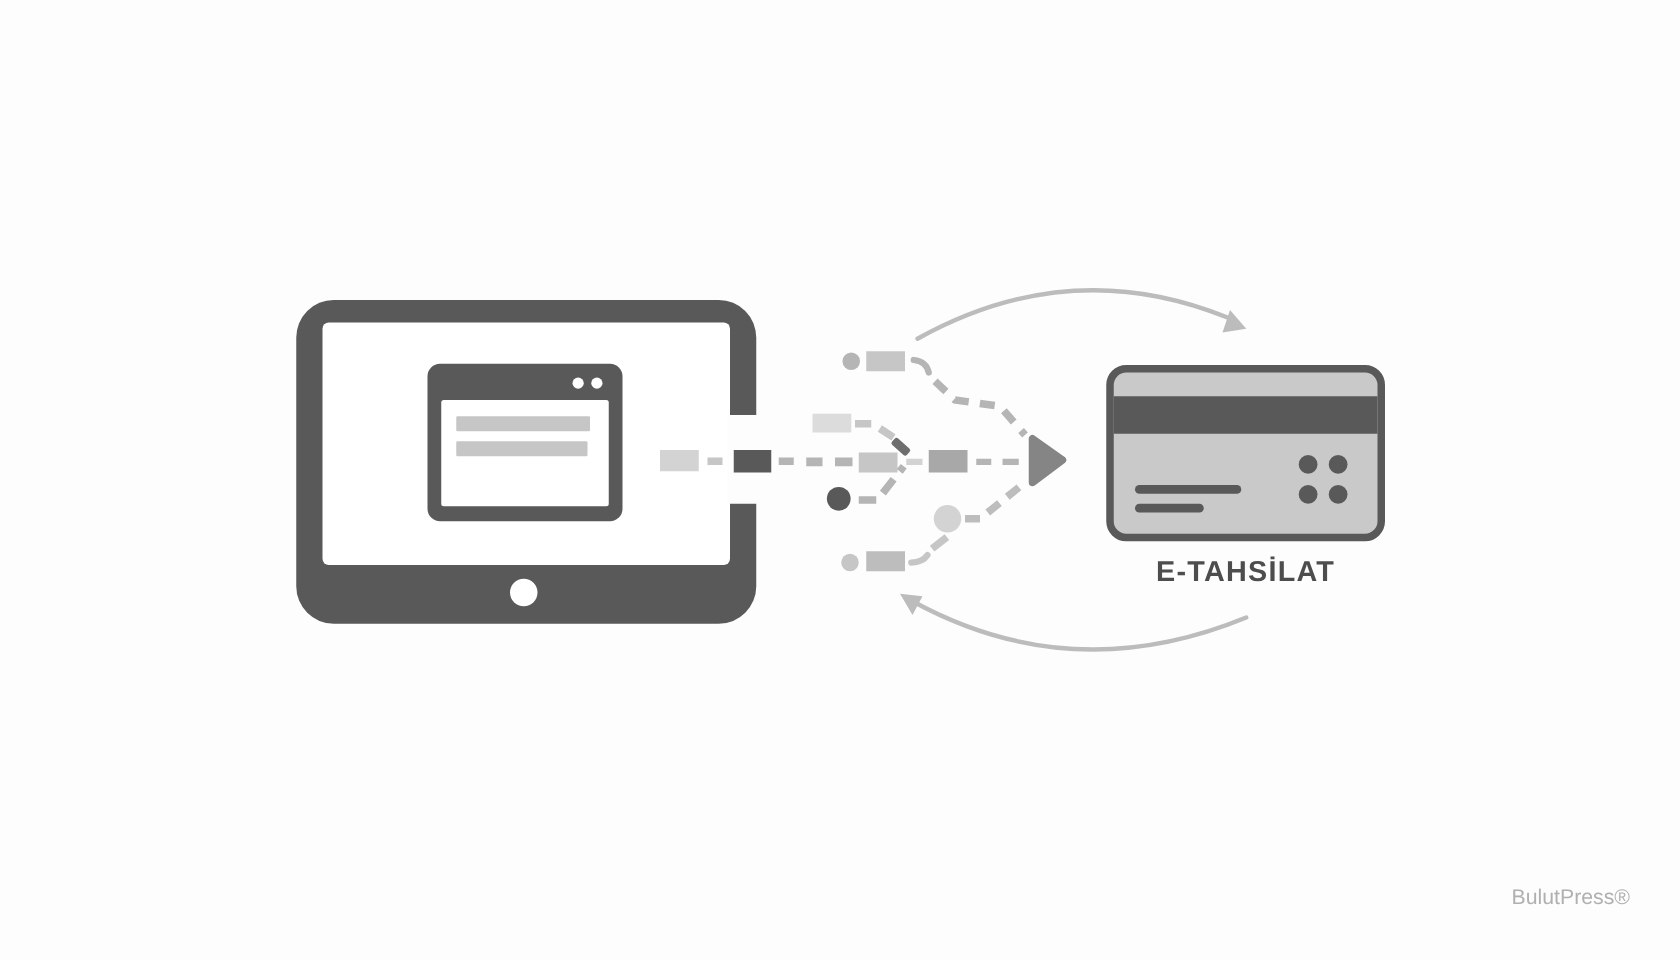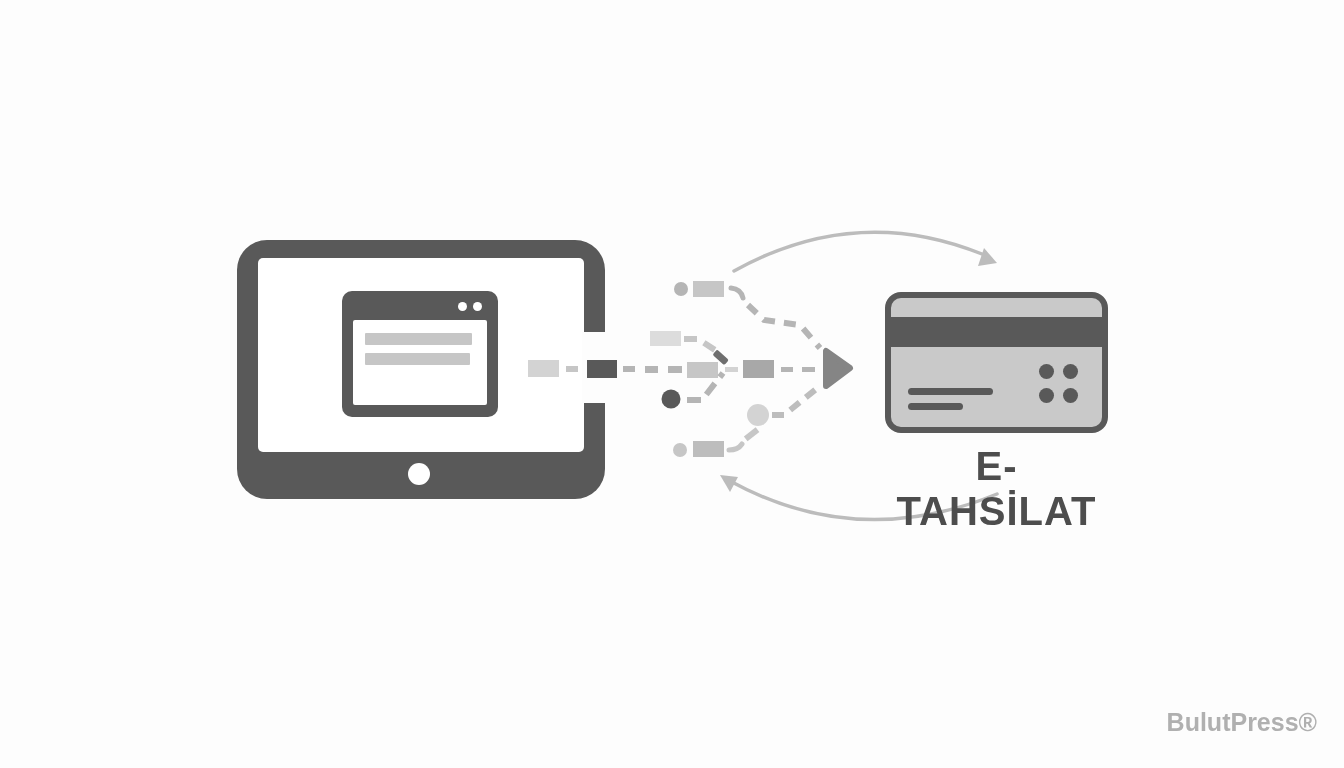--- a/index.html
+++ b/index.html
@@ -100,26 +100,26 @@
     position:absolute;width:15px;height:15px;border-radius:50%;background:var(--device_dark);
   }
   .cd1{left:148px;top:66px;}
   .cd2{left:172px;top:66px;}
   .cd3{left:148px;top:90px;}
   .cd4{left:172px;top:90px;}
 
   
   .label{
     position:absolute;left:880px;top:444px;width:233px;
-    text-align:center;font-size:40px;font-weight:bold;letter-spacing:1px;
+    text-align:center;font-size:23px;font-weight:bold;letter-spacing:1px;
     color:var(--label_text);
   }
   .watermark{
-    position:absolute;right:27px;top:708px;
-    font-size:25px;font-weight:700;color:var(--watermark_text);
+    position:absolute;right:40px;top:708px;
+    font-size:17px;font-weight:400;color:var(--watermark_text);
   }
 </style>
 </head>
 <body>
 
 <div class="stage">
 
   <div class="tablet">
     <div class="tablet-screen"></div>
     <div class="tablet-gap"></div>

